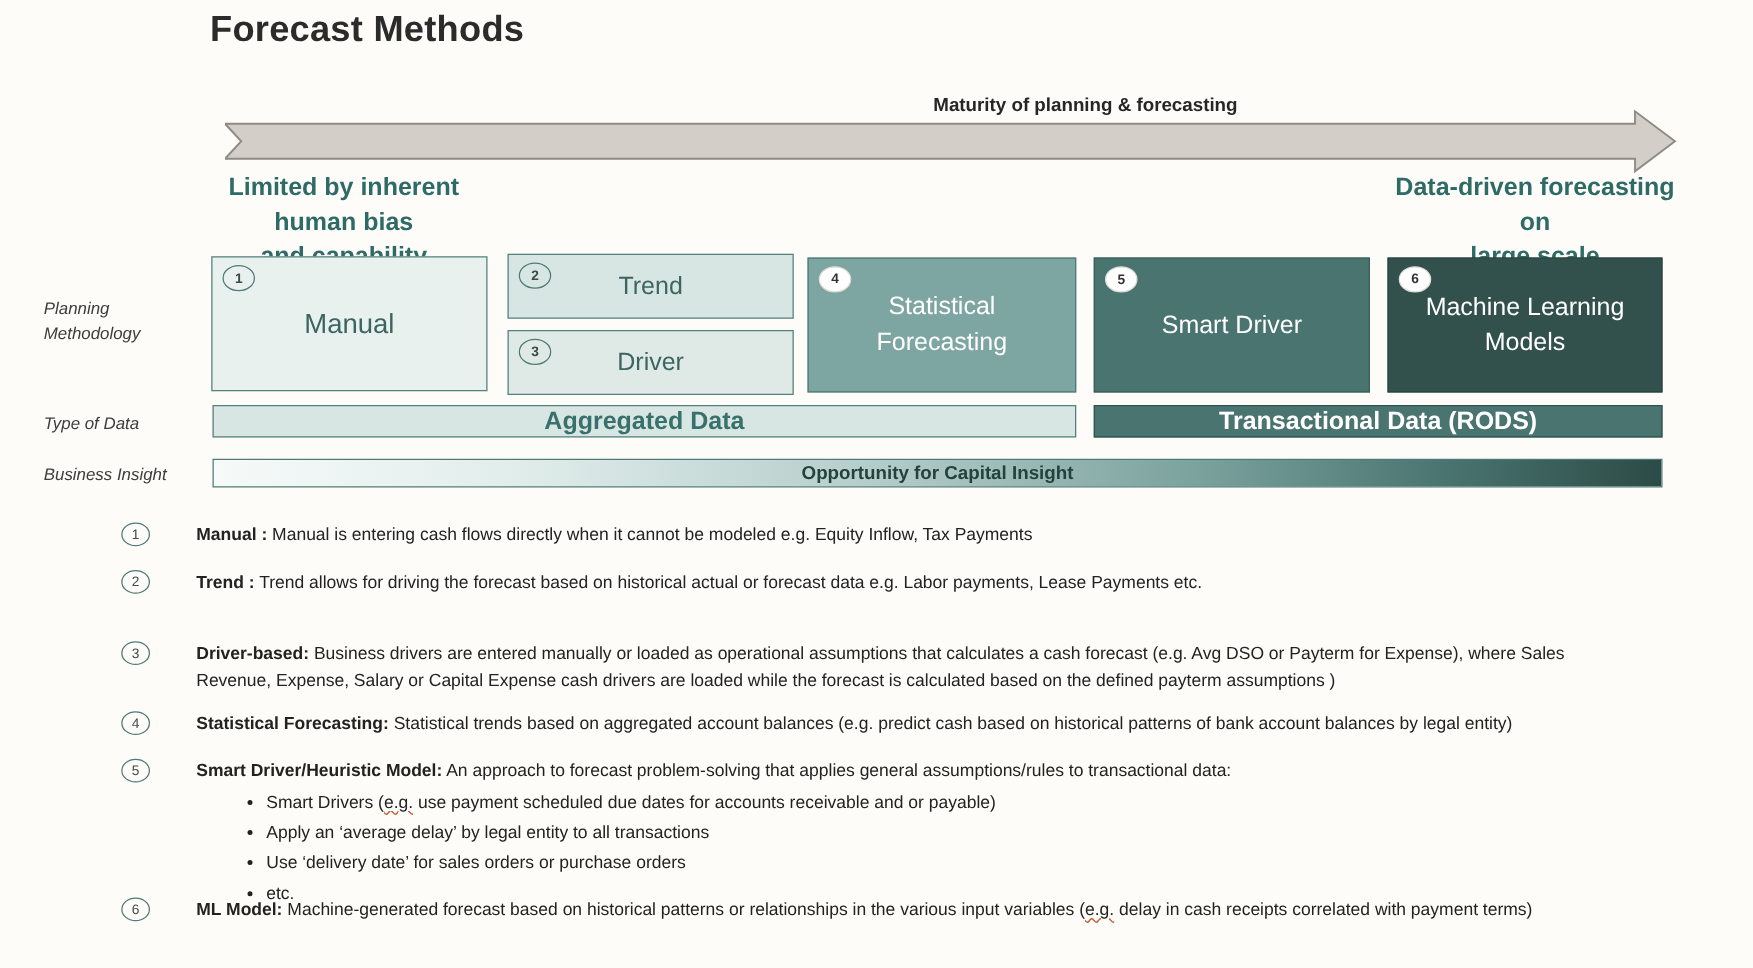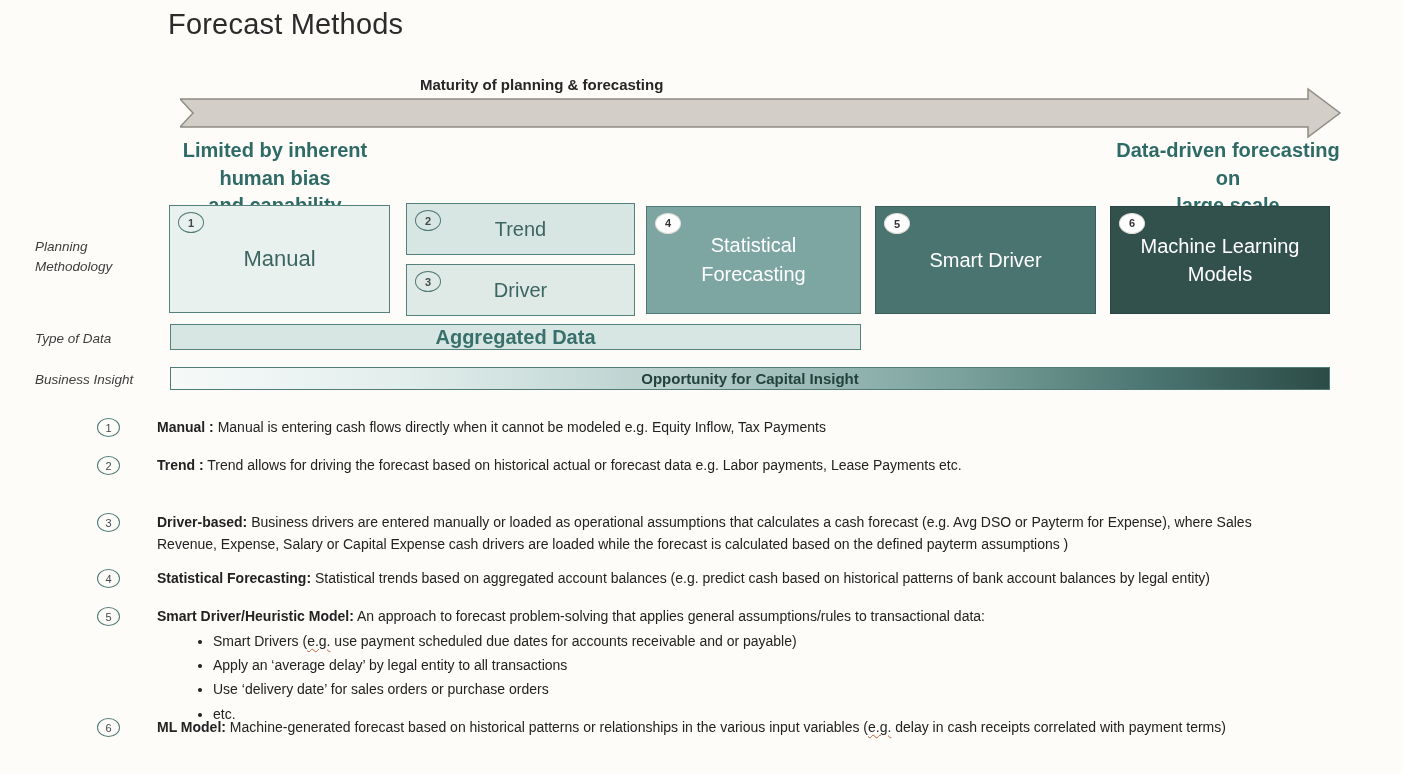--- a/index.html
+++ b/index.html
@@ -7,26 +7,26 @@
   body { font-family: "Liberation Sans", sans-serif; }
   .canvas {
     position: relative;
     width: 1402px;
     height: 774px;
     background: #fdfcf9;
     overflow: hidden;
   }
   .page-title {
     position: absolute; left: 168px; top: 8px;
-    font-size: 29px; font-weight: 400; color: #2b2b2b;
+    font-size: 29px; font-weight: 700; color: #2b2b2b;
     letter-spacing: 0.2px;
   }
   .maturity-label {
     position: absolute; left: 420px; top: 76px; width: 570px;
-    text-align: left; font-size: 15px; font-weight: 700; color: #262626;
+    text-align: right; font-size: 15px; font-weight: 700; color: #262626;
   }
   .arrow-svg { position: absolute; left: 180px; top: 87px; }
   .caption {
     position: absolute; width: 250px; text-align: center;
     color: #2e6a66; font-weight: 700; font-size: 20px;
     line-height: 1.38; white-space: pre-line;
   }
   .caption-left  { left: 150px; top: 137px; }
   .caption-right { left: 1103px; top: 137px; }
   .row-label {
@@ -163,20 +163,21 @@
   <div class="box box-smart">
     <span class="badge badge-solid">5</span>
     <span>Smart Driver</span>
   </div>
   <div class="box box-ml">
     <span class="badge badge-solid">6</span>
     <span>Machine Learning Models</span>
   </div>
 
   <div class="bar bar-aggregated">Aggregated Data</div>
+  <div class="bar bar-transactional">Transactional Data (RODS)</div>
 
   <div class="bar-insight">Opportunity for Capital Insight</div>
 
   <div class="note n1">
     <span class="note-circle">1</span>
     <div class="note-text"><span class="note-lead">Manual :</span><span> Manual is entering cash flows directly when it cannot be modeled e.g. Equity Inflow, Tax Payments</span></div>
   </div>
 
   <div class="note n2">
     <span class="note-circle">2</span>

